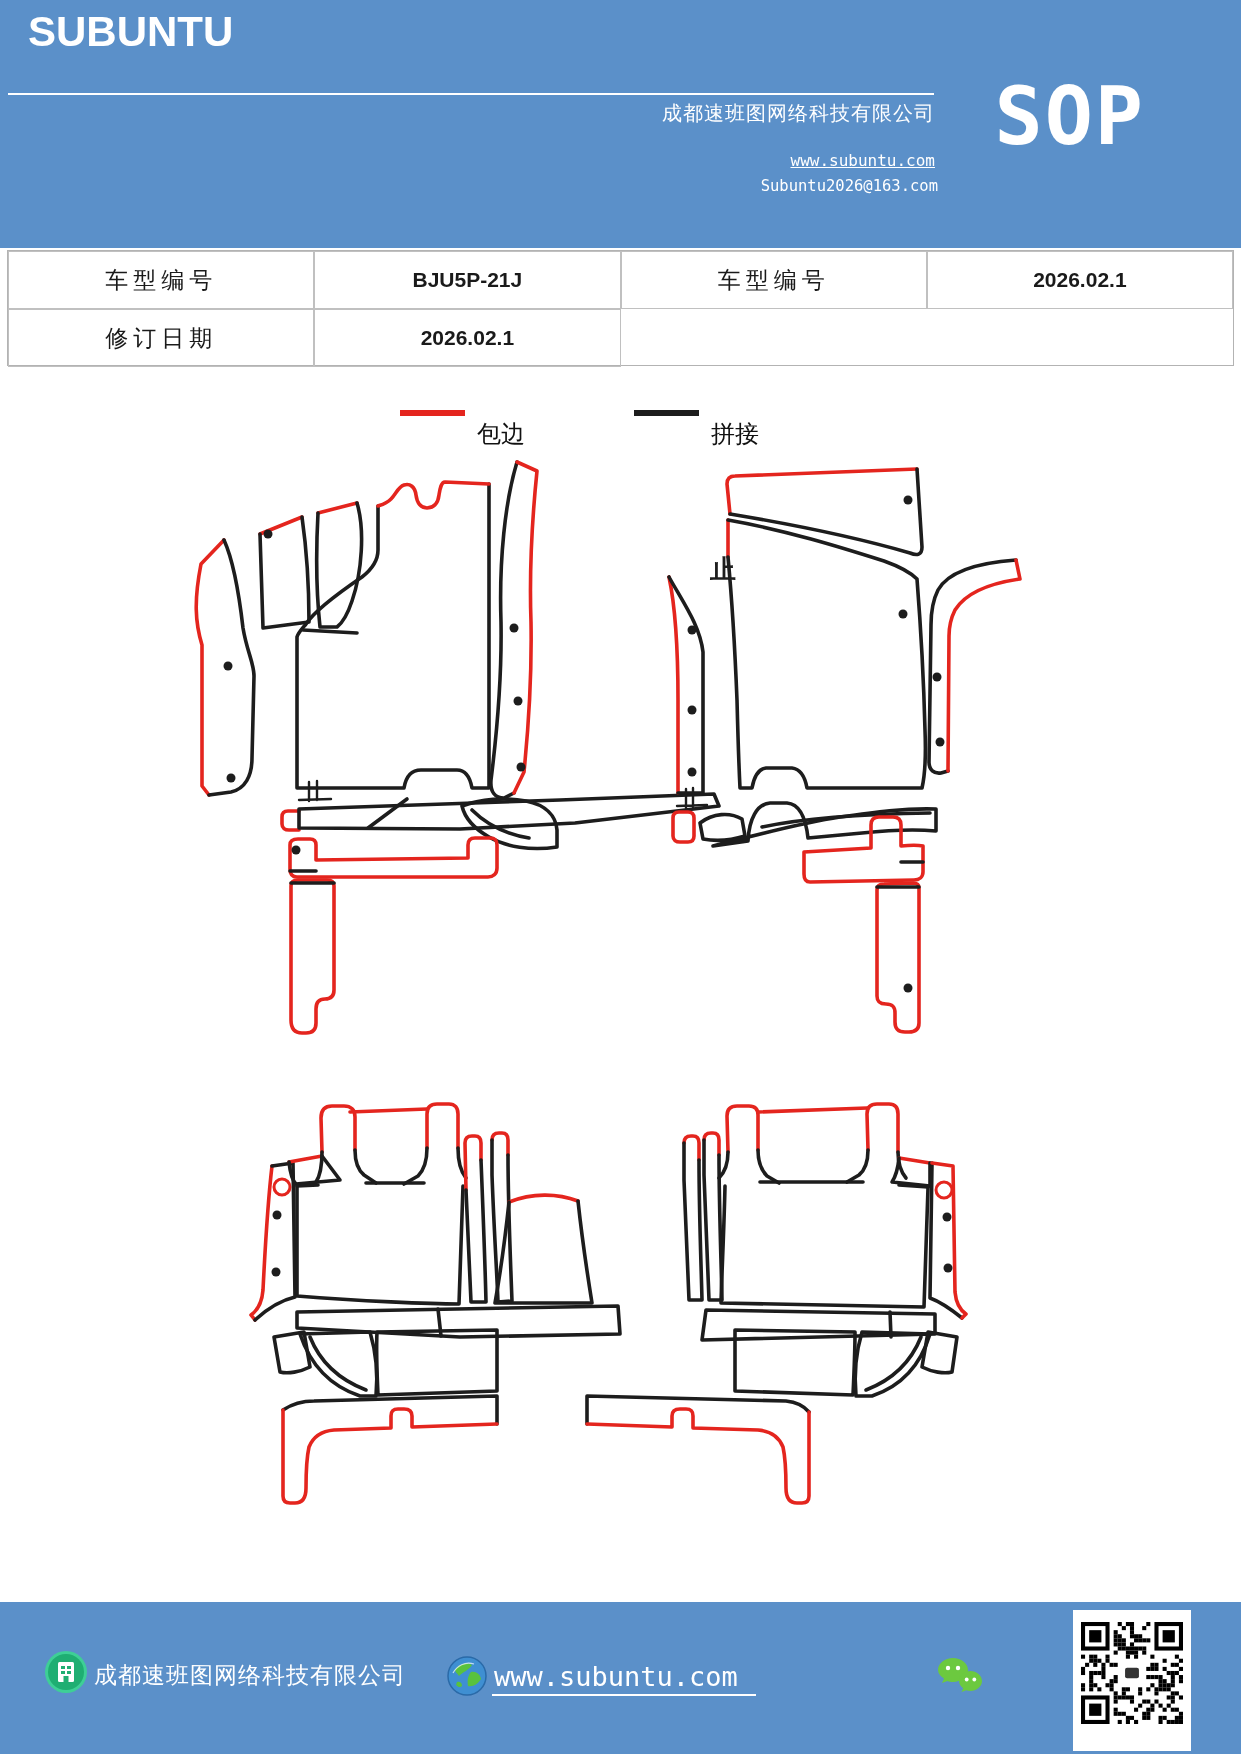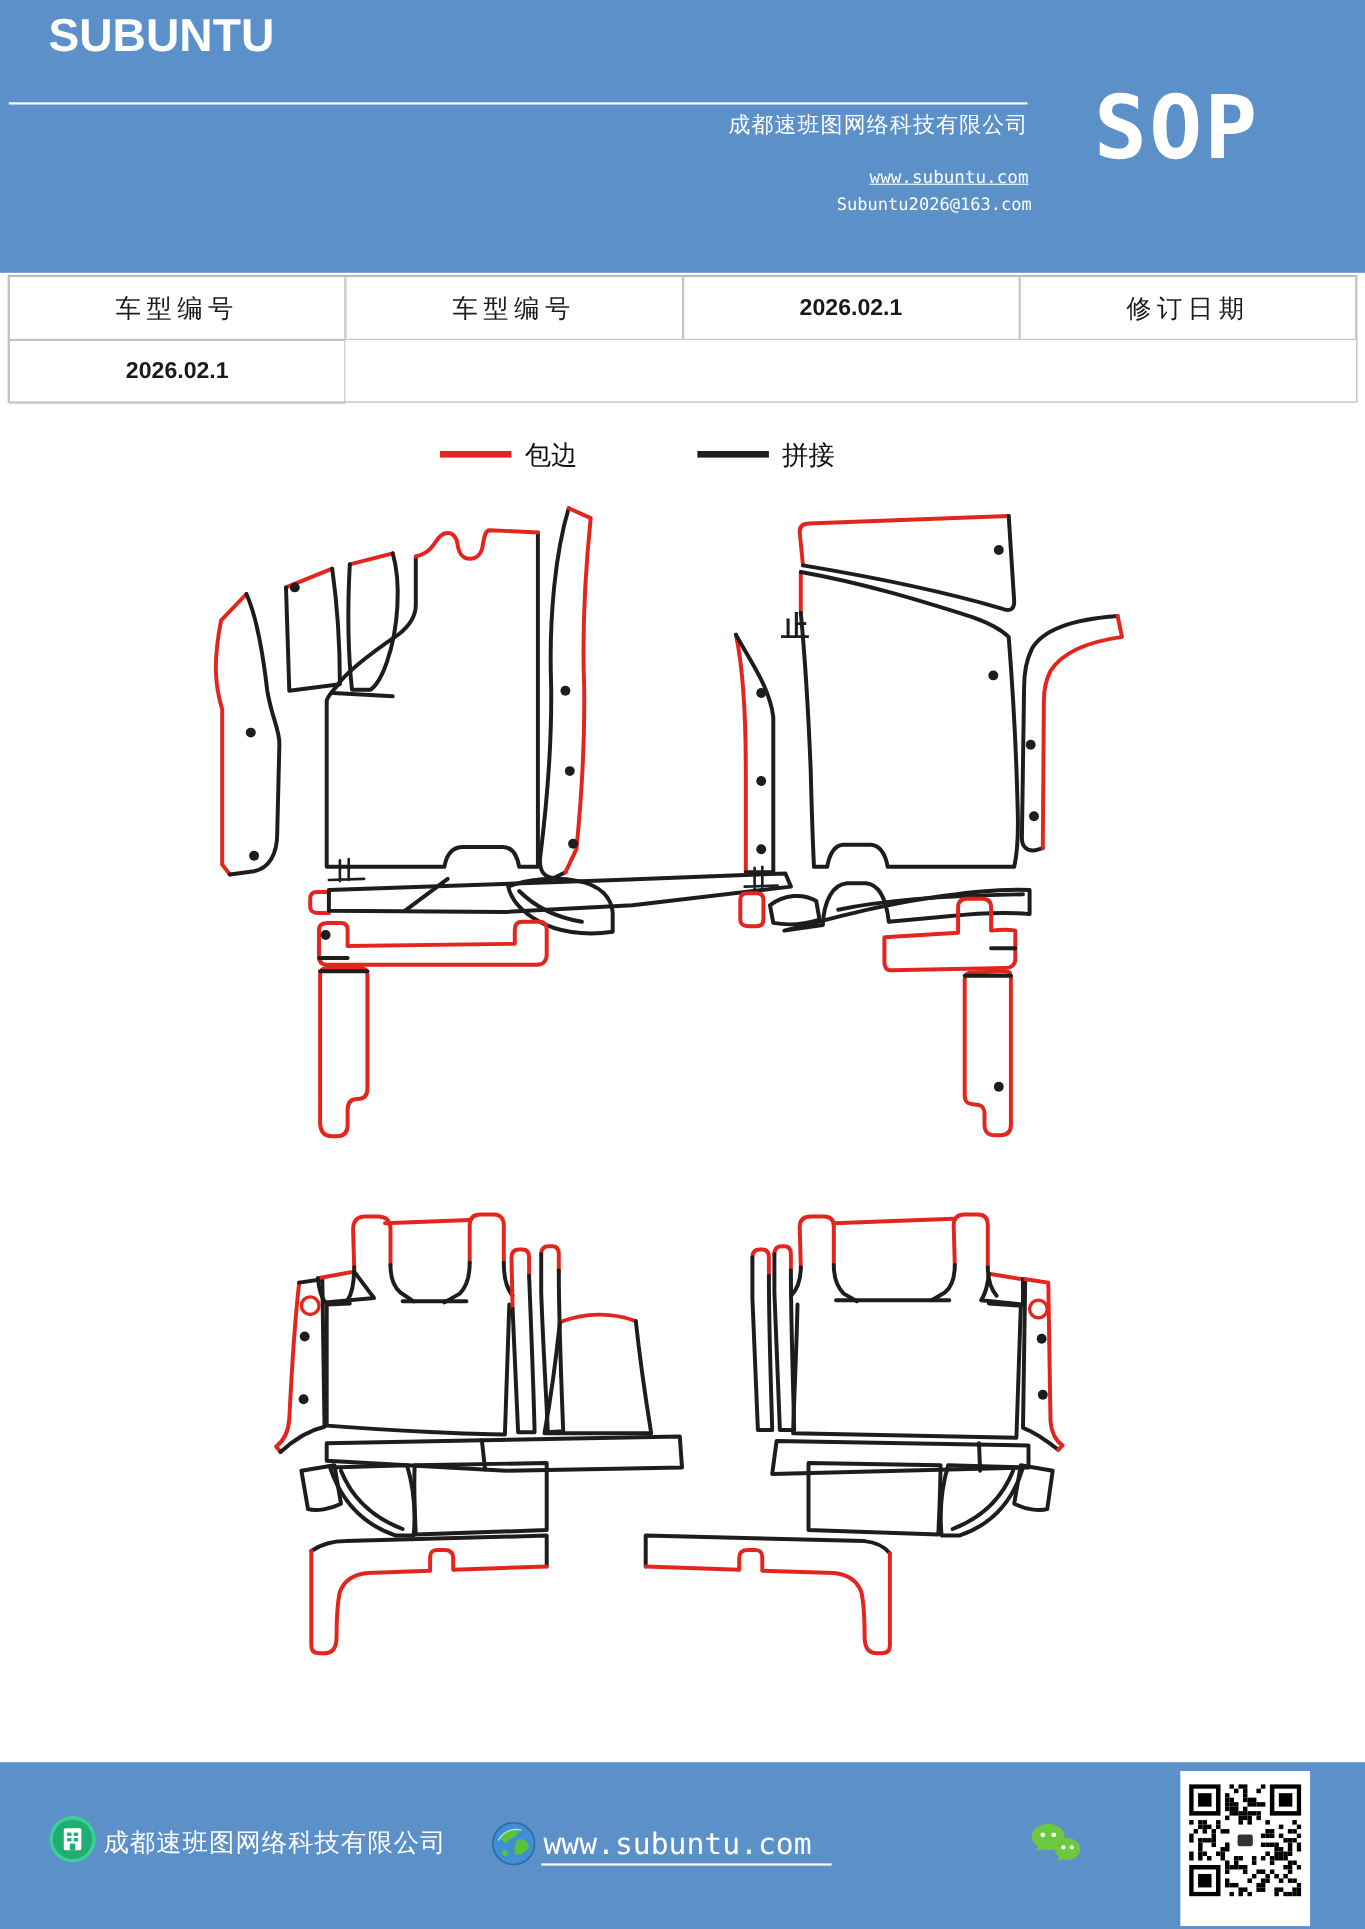--- a/index.html
+++ b/index.html
@@ -1,21 +1,21 @@
 <!DOCTYPE html>
 <html><head>
 <meta charset="utf-8">
 <style>
   html,body{margin:0;padding:0;}
   body{width:1241px;height:1754px;position:relative;background:#ffffff;
        font-family:"Liberation Sans",sans-serif;-webkit-font-smoothing:antialiased;}
   .abs{position:absolute;}
   
   .header{left:0;top:0;width:1241px;height:248px;background:#5b90c9;}
-  .brand{left:44px;top:8px;color:#fff;font-size:42px;font-weight:800;letter-spacing:0px;
+  .brand{left:28px;top:8px;color:#fff;font-size:42px;font-weight:800;letter-spacing:0px;
          font-family:"Liberation Sans",sans-serif;}
   .hrule{left:8px;top:93px;width:926px;height:2px;background:#ffffff;}
   .page-title{left:30px;top:128px;color:#fff;font-size:31px;font-weight:600;
         font-family:"Liberation Serif",serif;letter-spacing:2px;}
   .hdr-company{right:306px;top:100px;color:#fff;font-size:20px;letter-spacing:1px;
         font-family:"Liberation Serif",serif;}
   .hdr-web{right:306px;top:151px;color:#fff;font-size:16px;text-decoration:underline;
         font-family:"DejaVu Sans Mono",monospace;}
   .hdr-mail{right:303px;top:177px;color:#fff;font-size:15.5px;
         font-family:"DejaVu Sans Mono",monospace;}
@@ -24,21 +24,21 @@
   
   .info-table{left:7px;top:250px;width:1227px;height:116px;display:grid;
         grid-template-columns:25% 25% 25% 25%;grid-template-rows:58px 58px;
         border:1.5px solid #b3b3b3;box-sizing:border-box;background:#fff;}
   .cell{border:1px solid #c0c0c0;display:flex;align-items:center;justify-content:center;
         color:#1a1a1a;box-sizing:border-box;}
   .cell.lab{font-size:23px;letter-spacing:5px;font-family:"Liberation Serif",serif;}
   .cell.val{font-size:21px;font-weight:700;font-family:"Liberation Sans",sans-serif;}
   
   .legend-swatch{height:6px;width:65px;}
-  .legend-label{font-size:24px;color:#111;font-family:"Liberation Serif",serif;}
+  .legend-label{font-size:24px;color:#111;font-family:"Liberation Serif",serif;margin-top:20px;}
   
   #diagram-svg{left:0;top:0;width:1241px;height:1754px;pointer-events:none;}
   
   .footer{left:0;top:1602px;width:1241px;height:152px;background:#5b90c9;}
   .ft-company{left:94px;top:1660px;color:#fff;font-size:23px;letter-spacing:1px;
         font-family:"Liberation Serif",serif;}
   .ft-url{left:492px;top:1661px;color:#fff;font-size:27px;
         font-family:"DejaVu Sans Mono",monospace;border-bottom:2px solid #fff;
         padding:0 18px 2px 2px;}
   .qr-card{left:1073px;top:1610px;width:118px;height:141px;background:#fff;}
@@ -50,20 +50,21 @@
   <div class="abs brand">SUBUNTU</div>
   <div class="abs hrule"></div>
   <div class="abs hdr-company">成都速班图网络科技有限公司</div>
   <a class="abs hdr-web">www.subuntu.com</a>
   <div class="abs hdr-mail">Subuntu2026@163.com</div>
   <div class="abs sop">SOP</div>
 </div>
 
 <div class="abs info-table">
   <div class="cell lab">车型编号</div>
+  <div class="cell val">BJU5P-21J</div>
   <div class="cell lab">车型编号</div>
   <div class="cell val">2026.02.1</div>
   <div class="cell lab">修订日期</div>
   <div class="cell val">2026.02.1</div>
 </div>
 
 <div class="abs legend-swatch" style="left: 400px; top: 410px; background: rgb(228, 37, 30);" id="legend-swatch-0"></div>
 <div class="abs legend-label" style="left:477px;top:398px;">包边</div>
 <div class="abs legend-swatch" style="left: 634px; top: 410px; background: rgb(29, 29, 29);" id="legend-swatch-1"></div>
 <div class="abs legend-label" style="left:711px;top:398px;">拼接</div>

